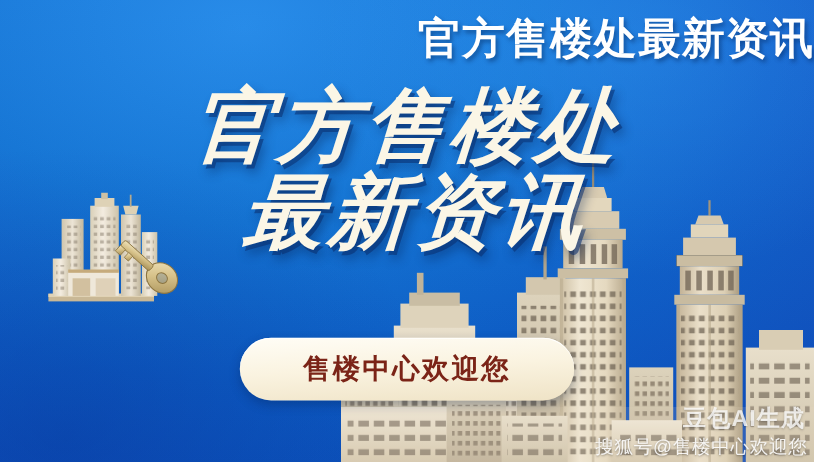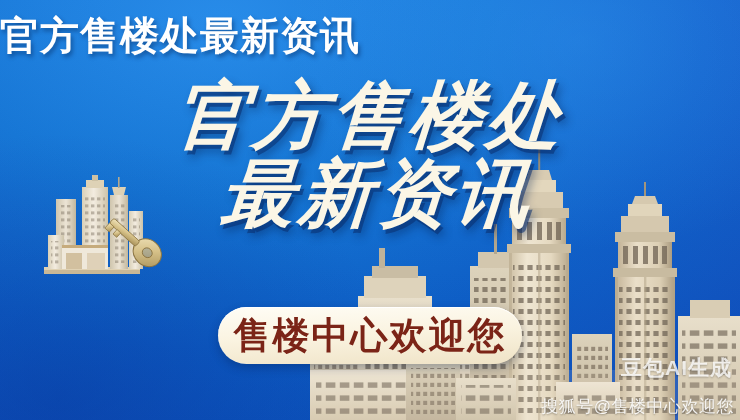--- a/index.html
+++ b/index.html
@@ -37,21 +37,21 @@
   #left-art{
     position:absolute;left:30px;top:175px;
     width:180px;height:130px;
     pointer-events:none;
   }
   #left-art svg{display:block;width:100%;height:100%;}
 
   
   #top-title{
     position:absolute;top:16px;left:0;right:0;
-    text-align:left;
+    text-align:right;
     font-family:"Liberation Serif","DejaVu Serif",serif;
     font-weight:700;
     font-size:39px;
     line-height:1.05;
     letter-spacing:1px;
     color:#ffffff;
     text-shadow:2px 3px 4px rgba(0,30,80,.45);
     z-index:6;
   }
 
@@ -88,29 +88,29 @@
     border-radius:30px;
     background:linear-gradient(177deg,#fffdf6 0%,#faf3e0 48%,#efe3c6 100%);
     box-shadow:0 4px 10px rgba(0,25,70,.30), inset 0 1px 0 rgba(255,255,255,.9);
     display:flex;align-items:center;justify-content:center;
     z-index:8;
     cursor:pointer;
   }
   #cta .cta-label{
     font-family:Liberation Serif, serif;
     font-weight:700;
-    font-size:37px;
+    font-size:25px;
     letter-spacing:2px;
     color:#7b2417;
     white-space:nowrap;
   }
 
   
   #wm-ai{
-    position:absolute;right:8px;bottom:38px;
+    position:absolute;right:8px;bottom:26px;
     font-weight:700;font-size:21px;letter-spacing:1px;
     color:rgba(255,255,255,.80);
     text-shadow:0 1px 2px rgba(0,0,0,.25);
     z-index:9;white-space:nowrap;
   }
   #wm-sohu{
     position:absolute;right:6px;bottom:2px;
     font-size:17px;letter-spacing:.5px;
     color:rgba(255,255,255,.88);
     text-shadow:0 1px 2px rgba(0,0,0,.35);

